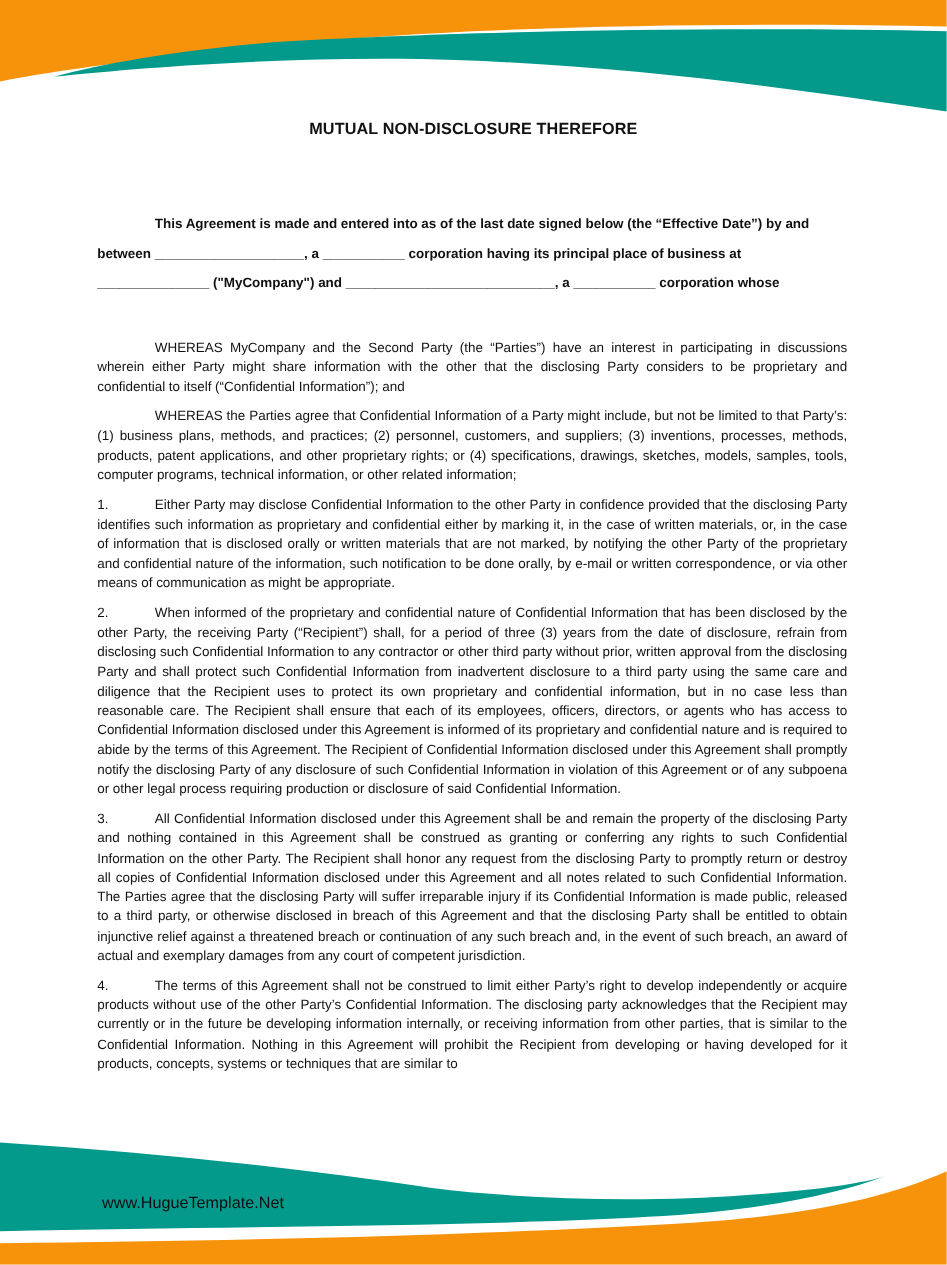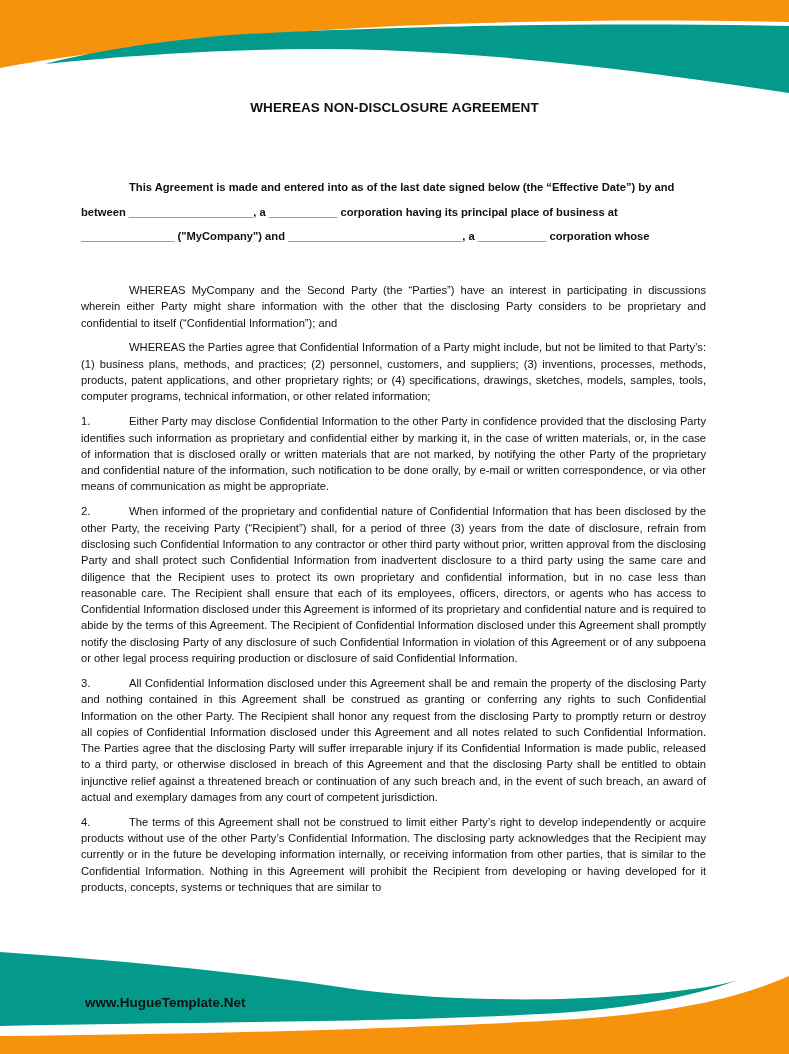--- a/index.html
+++ b/index.html
@@ -10,31 +10,31 @@
     .deco-bottom { top: 940px; height: 114px; }
     .title { position: absolute; top: 100px; left: 0; width: 789px; text-align: center;
       font-weight: bold; font-size: 13.5px; letter-spacing: 0.1px; }
     .doc { position: absolute; left: 81px; width: 625px; font-size: 11.2px; line-height: 16.3px; }
     .intro { top: 175px; font-weight: bold; }
     .intro p { margin: 0; line-height: 24.5px; white-space: nowrap; }
     .indent { display: inline-block; width: 48px; }
     .body { top: 282px; }
     .body p { margin: 0 0 8.6px 0; text-align: justify; }
     .num { display: inline-block; width: 48px; }
-    .footer-link { position: absolute; top: 995px; left: 85px; font-weight: bold; font-size: 13.5px; color: #111; text-decoration: none; }
+    .footer-link { position: absolute; top: 995px; left: 85px; font-weight: normal; font-size: 13.5px; color: #111; text-decoration: none; }
   </style>
 </head>
 <body>
 
 <svg class="deco deco-top" viewBox="0 0 789 100" preserveAspectRatio="none">
   <path class="fill-orange" d="M0,0 L789,0 L789,22 C600,18 380,22 230,38 C130,48 50,58 0,68 Z" fill="#F7920B"></path>
   <path class="fill-teal" d="M789,26 L789,93 C650,72 520,55 380,50 C260,46 130,55 45,64 C90,52 150,42 230,35 C380,26 600,22 789,26 Z" fill="#039A8C"></path>
 </svg>
 
-<div class="title">WHEREAS NON-DISCLOSURE AGREEMENT</div>
+<div class="title">MUTUAL NON-DISCLOSURE THEREFORE</div>
 
 <div class="doc intro">
   <p><span class="indent"></span><span>This Agreement is made and entered into as of the last date signed below (the “Effective Date”) by and</span></p>
   <p>between ____________________, a ___________ corporation having its principal place of business at</p>
   <p>_______________ ("MyCompany") and ____________________________, a ___________ corporation whose</p>
 </div>
 
 <div class="doc body">
   <p><span class="indent"></span><span>WHEREAS MyCompany and the Second Party (the “Parties”) have an interest in participating in discussions wherein either Party might share information with the other that the disclosing Party considers to be proprietary and confidential to itself (“Confidential Information”);  and</span></p>
   <p><span class="indent"></span><span>WHEREAS the Parties agree that Confidential Information of a Party might include, but not be limited to that Party’s: (1) business plans, methods, and practices; (2) personnel, customers, and suppliers; (3) inventions, processes, methods, products, patent applications, and other proprietary rights; or (4) specifications, drawings, sketches, models, samples, tools, computer programs, technical information, or other related information;</span></p>

